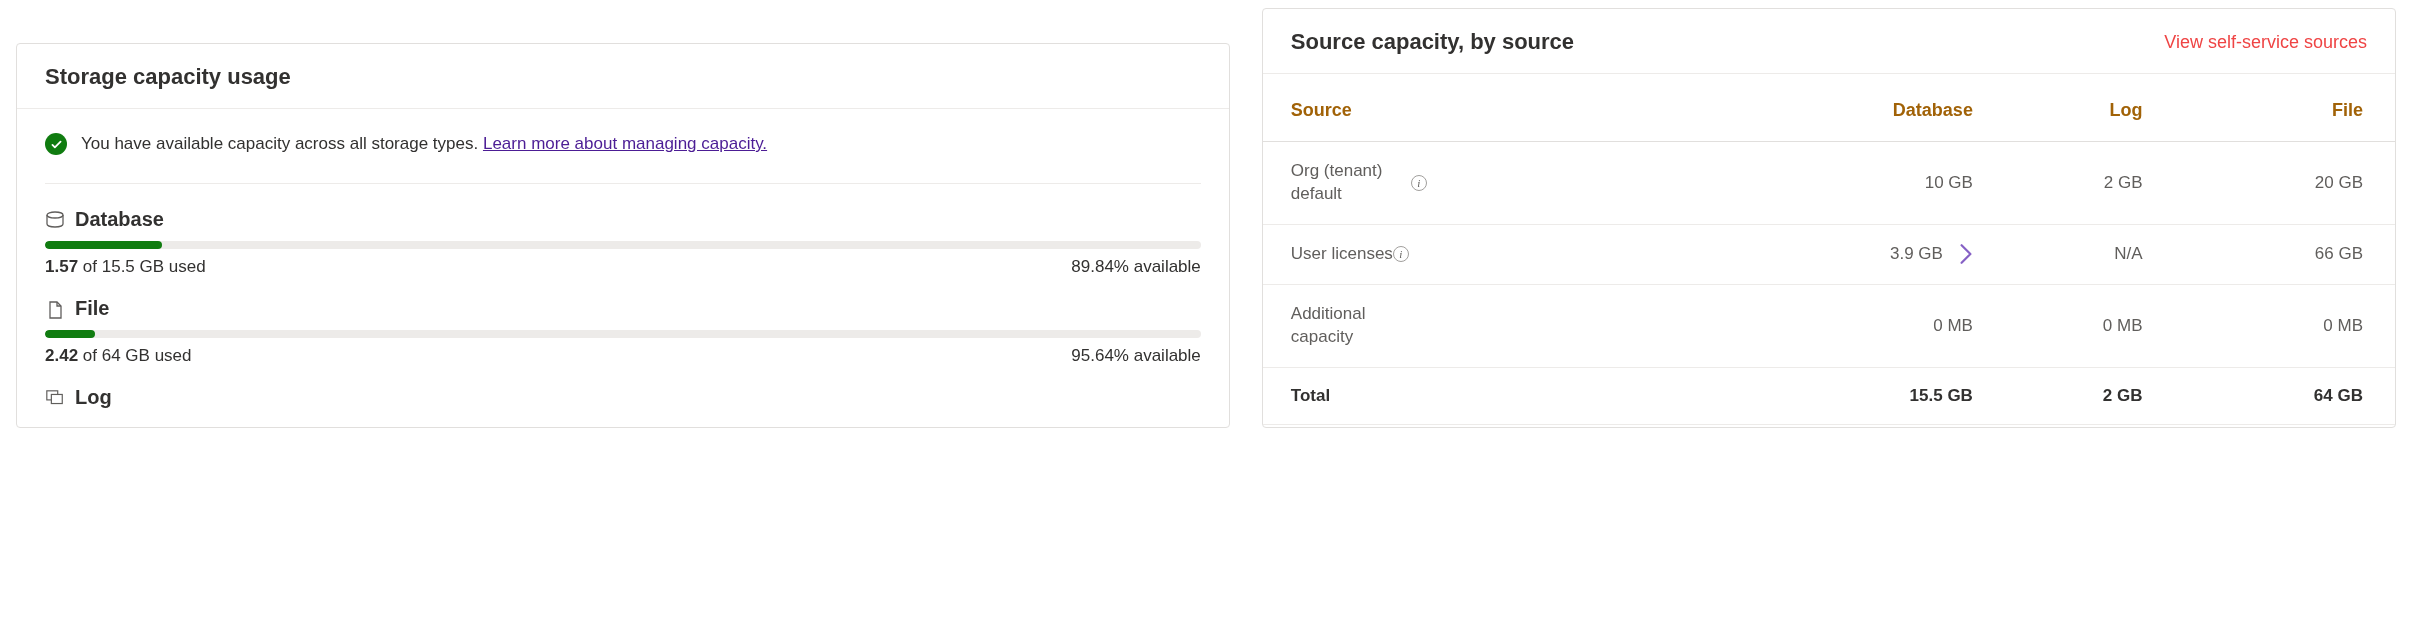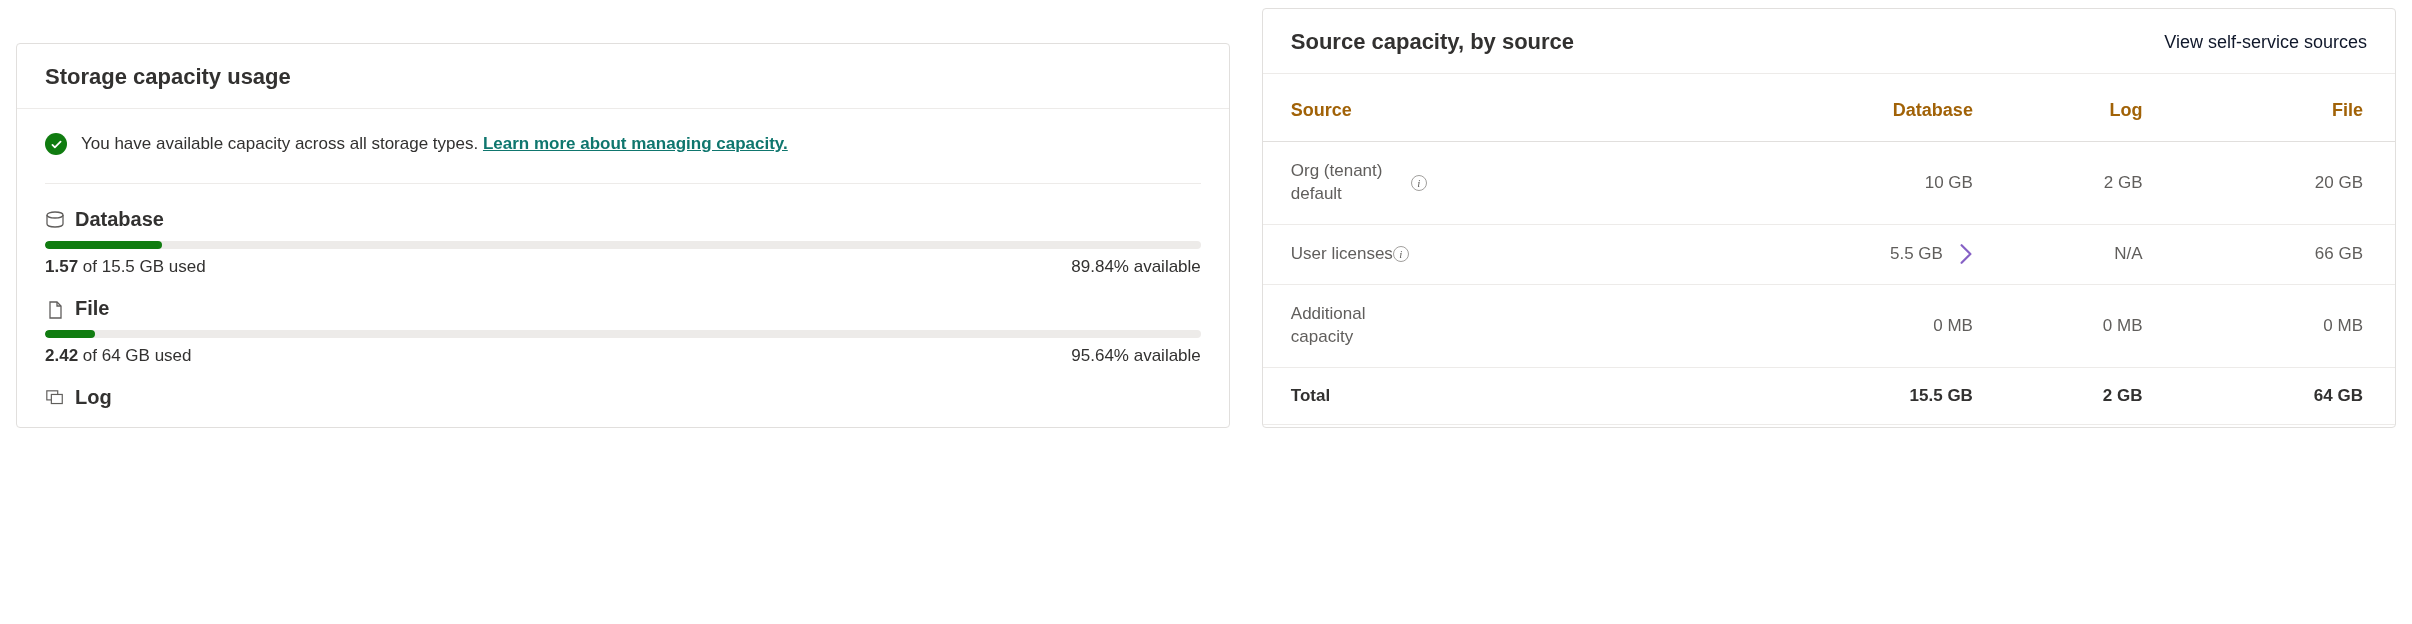--- a/index.html
+++ b/index.html
@@ -27,21 +27,21 @@
       display: flex;
       justify-content: space-between;
       align-items: center;
     }
     .card-title {
       font-size: 22px;
       font-weight: 600;
       color: #323130;
     }
     .header-link {
-      color: #0f172a;
+      color: #ef4444;
       font-size: 18px;
       text-decoration: none;
       cursor: pointer;
     }
     .card-body { padding: 24px 28px 8px 28px; }
     .status-row {
       display: flex;
       align-items: center;
       gap: 14px;
       padding-bottom: 28px;
@@ -50,24 +50,23 @@
     }
     .status-circle {
       width: 22px; height: 22px; border-radius: 50%;
       background: #107c10;
       display: flex; align-items: center; justify-content: center;
       flex-shrink: 0;
     }
     .status-circle svg { width: 13px; height: 13px; }
     .status-text { font-size: 17px; color: #323130; }
     .status-text a {
-      color: #0f766e;
+      color: #4c1d95;
       text-decoration: underline;
       cursor: pointer;
-      font-weight: bold;
     }
     .usage-item { margin-bottom: 20px; }
     .usage-label-row {
       display: flex; align-items: center; gap: 10px;
       margin-bottom: 10px;
     }
     .usage-label {
       font-size: 20px;
       font-weight: 600;
       color: #323130;
@@ -239,21 +238,21 @@
 
       <tr>
         <td>
           <span class="src-cell">
             <span class="src-cell-inner">User licenses</span>
             <span class="info-icon">i</span>
           </span>
         </td>
         <td>
           <span class="db-cell">
-            <span>5.5 GB</span>
+            <span>3.9 GB</span>
             <span class="chevron">
               <svg viewBox="0 0 12 20" fill="none">
                   <path d="M2 2l8 8-8 8" stroke="currentColor" stroke-width="2" stroke-linecap="round" stroke-linejoin="round"></path>
                 </svg>
             </span>
           </span>
         </td>
         <td>N/A</td>
         <td>66 GB</td>
       </tr>

